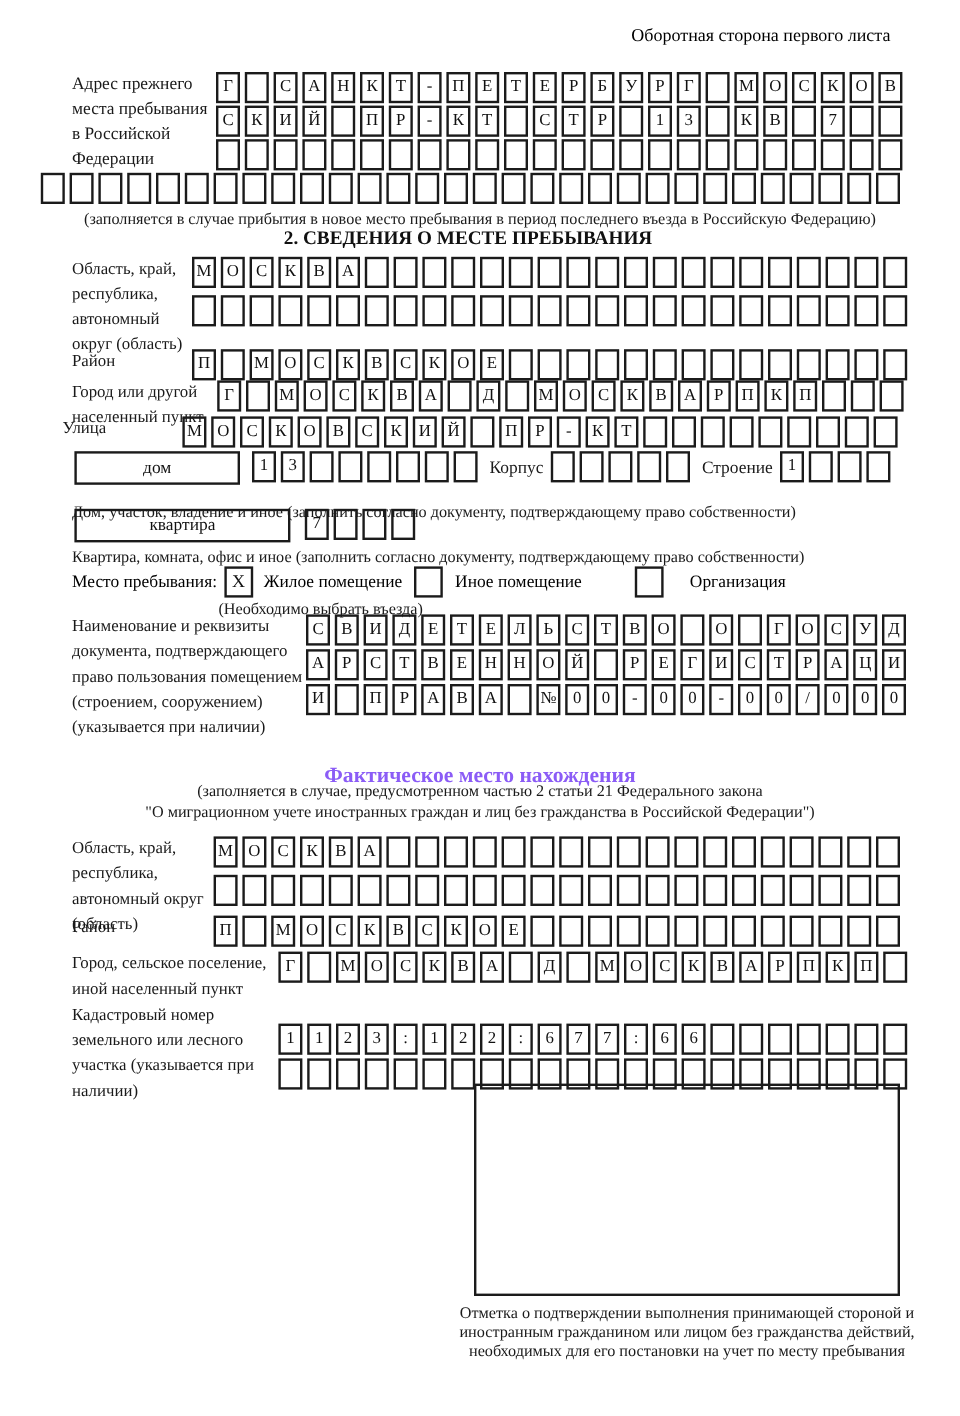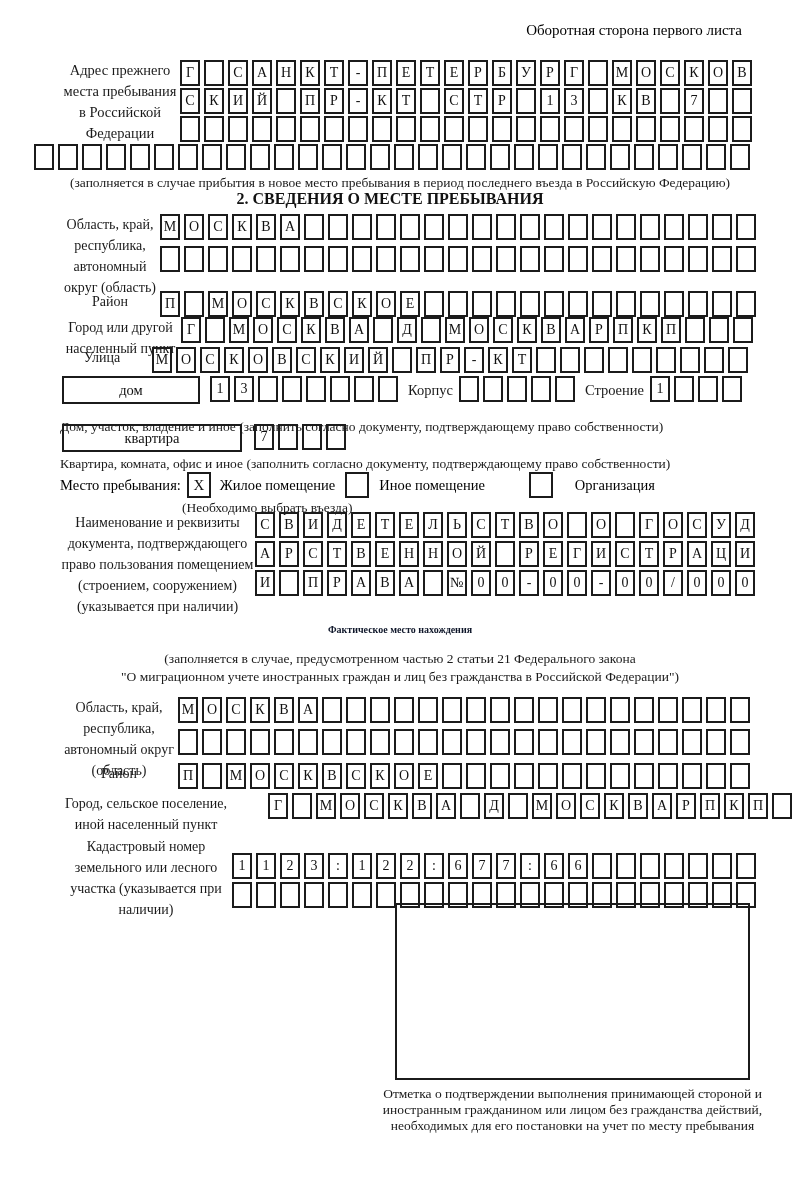--- a/index.html
+++ b/index.html
@@ -1,35 +1,35 @@
 <!DOCTYPE html>
 <html><head>
 <meta charset="utf-8">
 <style>
   html,body{margin:0;padding:0;background:#ffffff;}
   .page{
     position:relative;width:800px;height:1180px;background:#ffffff;color:#000;
     font-family:"Liberation Serif","DejaVu Serif",serif;overflow:hidden;
   }
   .abs{position:absolute;}
-  .lbl{font-size:14px;line-height:21px;color:#1a1a1a;text-align:center;}
+  .lbl{font-size:14px;line-height:21px;color:#1a1a1a;}
   .flexrow{display:flex;align-items:flex-start;}
   .cellrow{display:flex;}
   .cell{
     width:16px;height:22px;border:2px solid #1b1b1b;margin-right:4px;flex:0 0 16px;
     display:flex;align-items:center;justify-content:center;
     font-size:14px;color:#111;
   }
   .rows .cellrow{margin-bottom:2px;}
   .rows.gap6 .cellrow{margin-bottom:6px;}
   .rows.gap3 .cellrow{margin-bottom:3px;}
   .note{font-size:13.5px;color:#1a1a1a;}
   .center{text-align:center;}
   .sect-title{font-weight:bold;font-size:16px;color:#111;}
-  .sub-title{font-weight:bold;font-size:10px;color:#0f172a;}
+  .sub-title{font-weight:bold;font-size:18px;color:#8b5cf6;margin-top:12px;}
   .widebox{
     border:2px solid #1b1b1b;height:24px;display:flex;align-items:center;justify-content:center;
     font-size:14.5px;color:#111;
   }
   .chk{
     width:20px;height:22px;border:2px solid #1b1b1b;display:flex;align-items:center;justify-content:center;
     font-size:15px;color:#111;flex:0 0 20px;
   }
   .inline-lbl{font-size:14.5px;line-height:28px;color:#1a1a1a;white-space:nowrap;}
   #hdr{top:22px;left:0;right:58px;text-align:right;font-size:15px;}
@@ -66,21 +66,21 @@
   #f2-staynote{top:500px;left:182px;}
   #f2-doc{top:512px;left:60px;}
   #f2-doc .lbl{width:195px;flex:0 0 195px;}
   #s3title{top:624px;left:0;width:800px;}
   #s3note1{top:651px;left:0;width:800px;}
   #s3note2{top:669px;left:0;width:800px;}
   #f3-region{top:697px;left:60px;}
   #f3-region .lbl{width:118px;flex:0 0 118px;}
   #f3-district{top:763px;left:60px;}
   #f3-district .lbl{width:118px;flex:0 0 118px;}
-  #f3-city{top:793px;left:60px;gap:36px;}
+  #f3-city{top:793px;left:60px;}
   #f3-city .lbl{width:172px;flex:0 0 172px;}
   #f3-cad{top:836px;left:60px;}
   #f3-cad .lbl{width:172px;flex:0 0 172px;}
   #f3-cad .rows{margin-top:17px;}
   #stamp-box{top:903px;left:395px;width:351px;height:173px;border:2px solid #1b1b1b;}
   #stamp-note{top:1086px;left:375px;width:395px;}
 </style>
 </head>
 <body>
 

